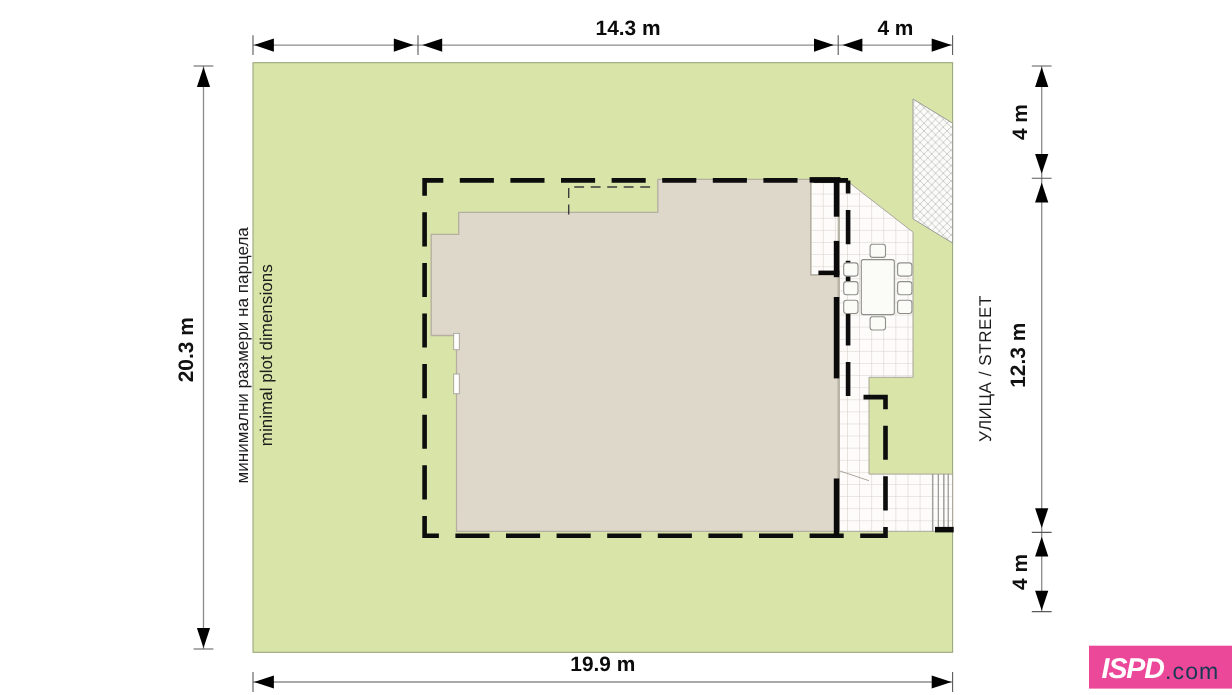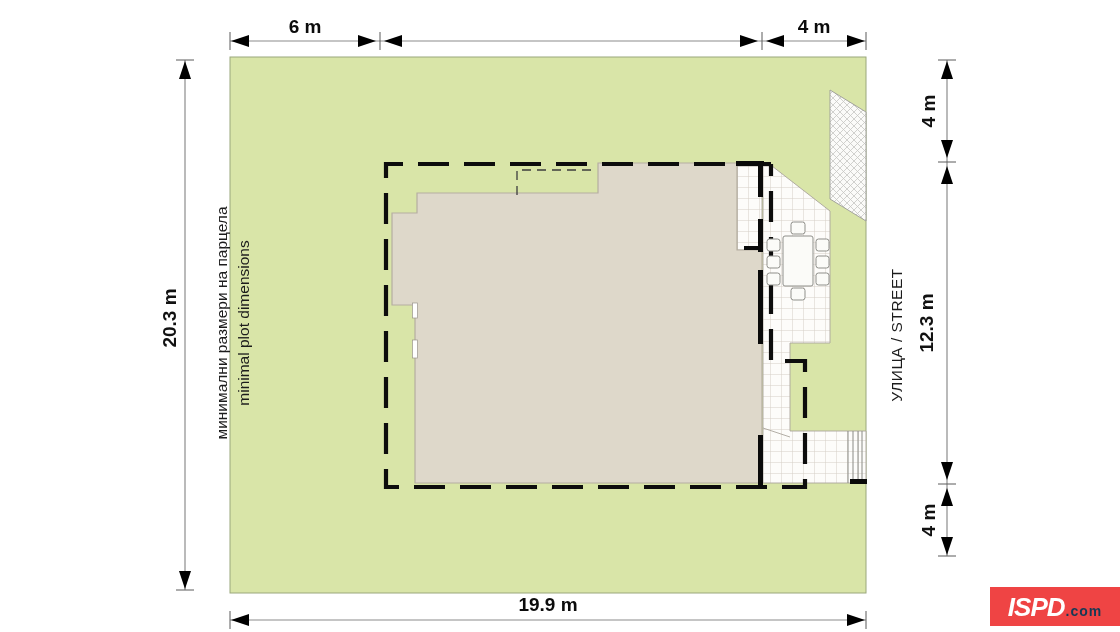--- a/index.html
+++ b/index.html
@@ -16,29 +16,29 @@
     position:absolute;white-space:nowrap;
     transform:translate(-50%,-50%) rotate(-90deg);
   }
   .vlabel.bold{font-weight:bold;font-size:19px;}
   .caption{
     font-size:15.5px;color:#1c1c1c;text-align:center;line-height:1.45;
   }
   .street{font-size:15.5px;color:#1c1c1c;letter-spacing:0.5px;}
   #logo{
     position:absolute;left:990px;top:587px;width:130px;height:39px;
-    background:#ef4444;display:flex;align-items:center;justify-content:center;
+    background:#ec4899;display:flex;align-items:center;justify-content:center;
     gap:1px;
   }
   #logo .brand{
     color:#ffffff;font-weight:bold;font-style:italic;font-size:26px;
     letter-spacing:-1px;line-height:1;
   }
   #logo .suffix{
-    color:#173a55;font-weight:bold;font-size:14px;letter-spacing:1px;
+    color:#173a55;font-weight:normal;font-size:21px;letter-spacing:1px;
     margin-top:8px;
   }
 </style>
 </head>
 <body>
 
 <div id="stage">
 
   <svg id="plan-svg" width="1120" height="632" viewBox="0 0 1120 632">
     <defs>
@@ -128,21 +128,21 @@
 
       <polygon points="947,61 941,79 953,79"></polygon>
       <polygon points="947,158 941,140 953,140"></polygon>
       <polygon points="947,166 941,184 953,184"></polygon>
       <polygon points="947,480 941,462 953,462"></polygon>
       <polygon points="947,488 941,506 953,506"></polygon>
       <polygon points="947,555 941,537 953,537"></polygon>
     </g>
   </svg>
 
-  <div class="dim-label" style="left:230px;top:16px;width:150px;">6 m</div>
+  <div class="dim-label" style="left:380px;top:16px;width:382px;">14.3 m</div>
   <div class="dim-label" style="left:762px;top:16px;width:104px;">4 m</div>
   <div class="dim-label" style="left:230px;top:594px;width:636px;">19.9 m</div>
 
   <div class="vlabel bold" style="left:170px;top:318px;">20.3 m</div>
   <div class="vlabel bold" style="left:929px;top:111px;">4 m</div>
   <div class="vlabel bold" style="left:927px;top:323px;">12.3 m</div>
   <div class="vlabel bold" style="left:929px;top:520px;">4 m</div>
 
   <div class="vlabel caption" style="left:233px;top:323px;">
     <div>минимални размери на парцела</div>

